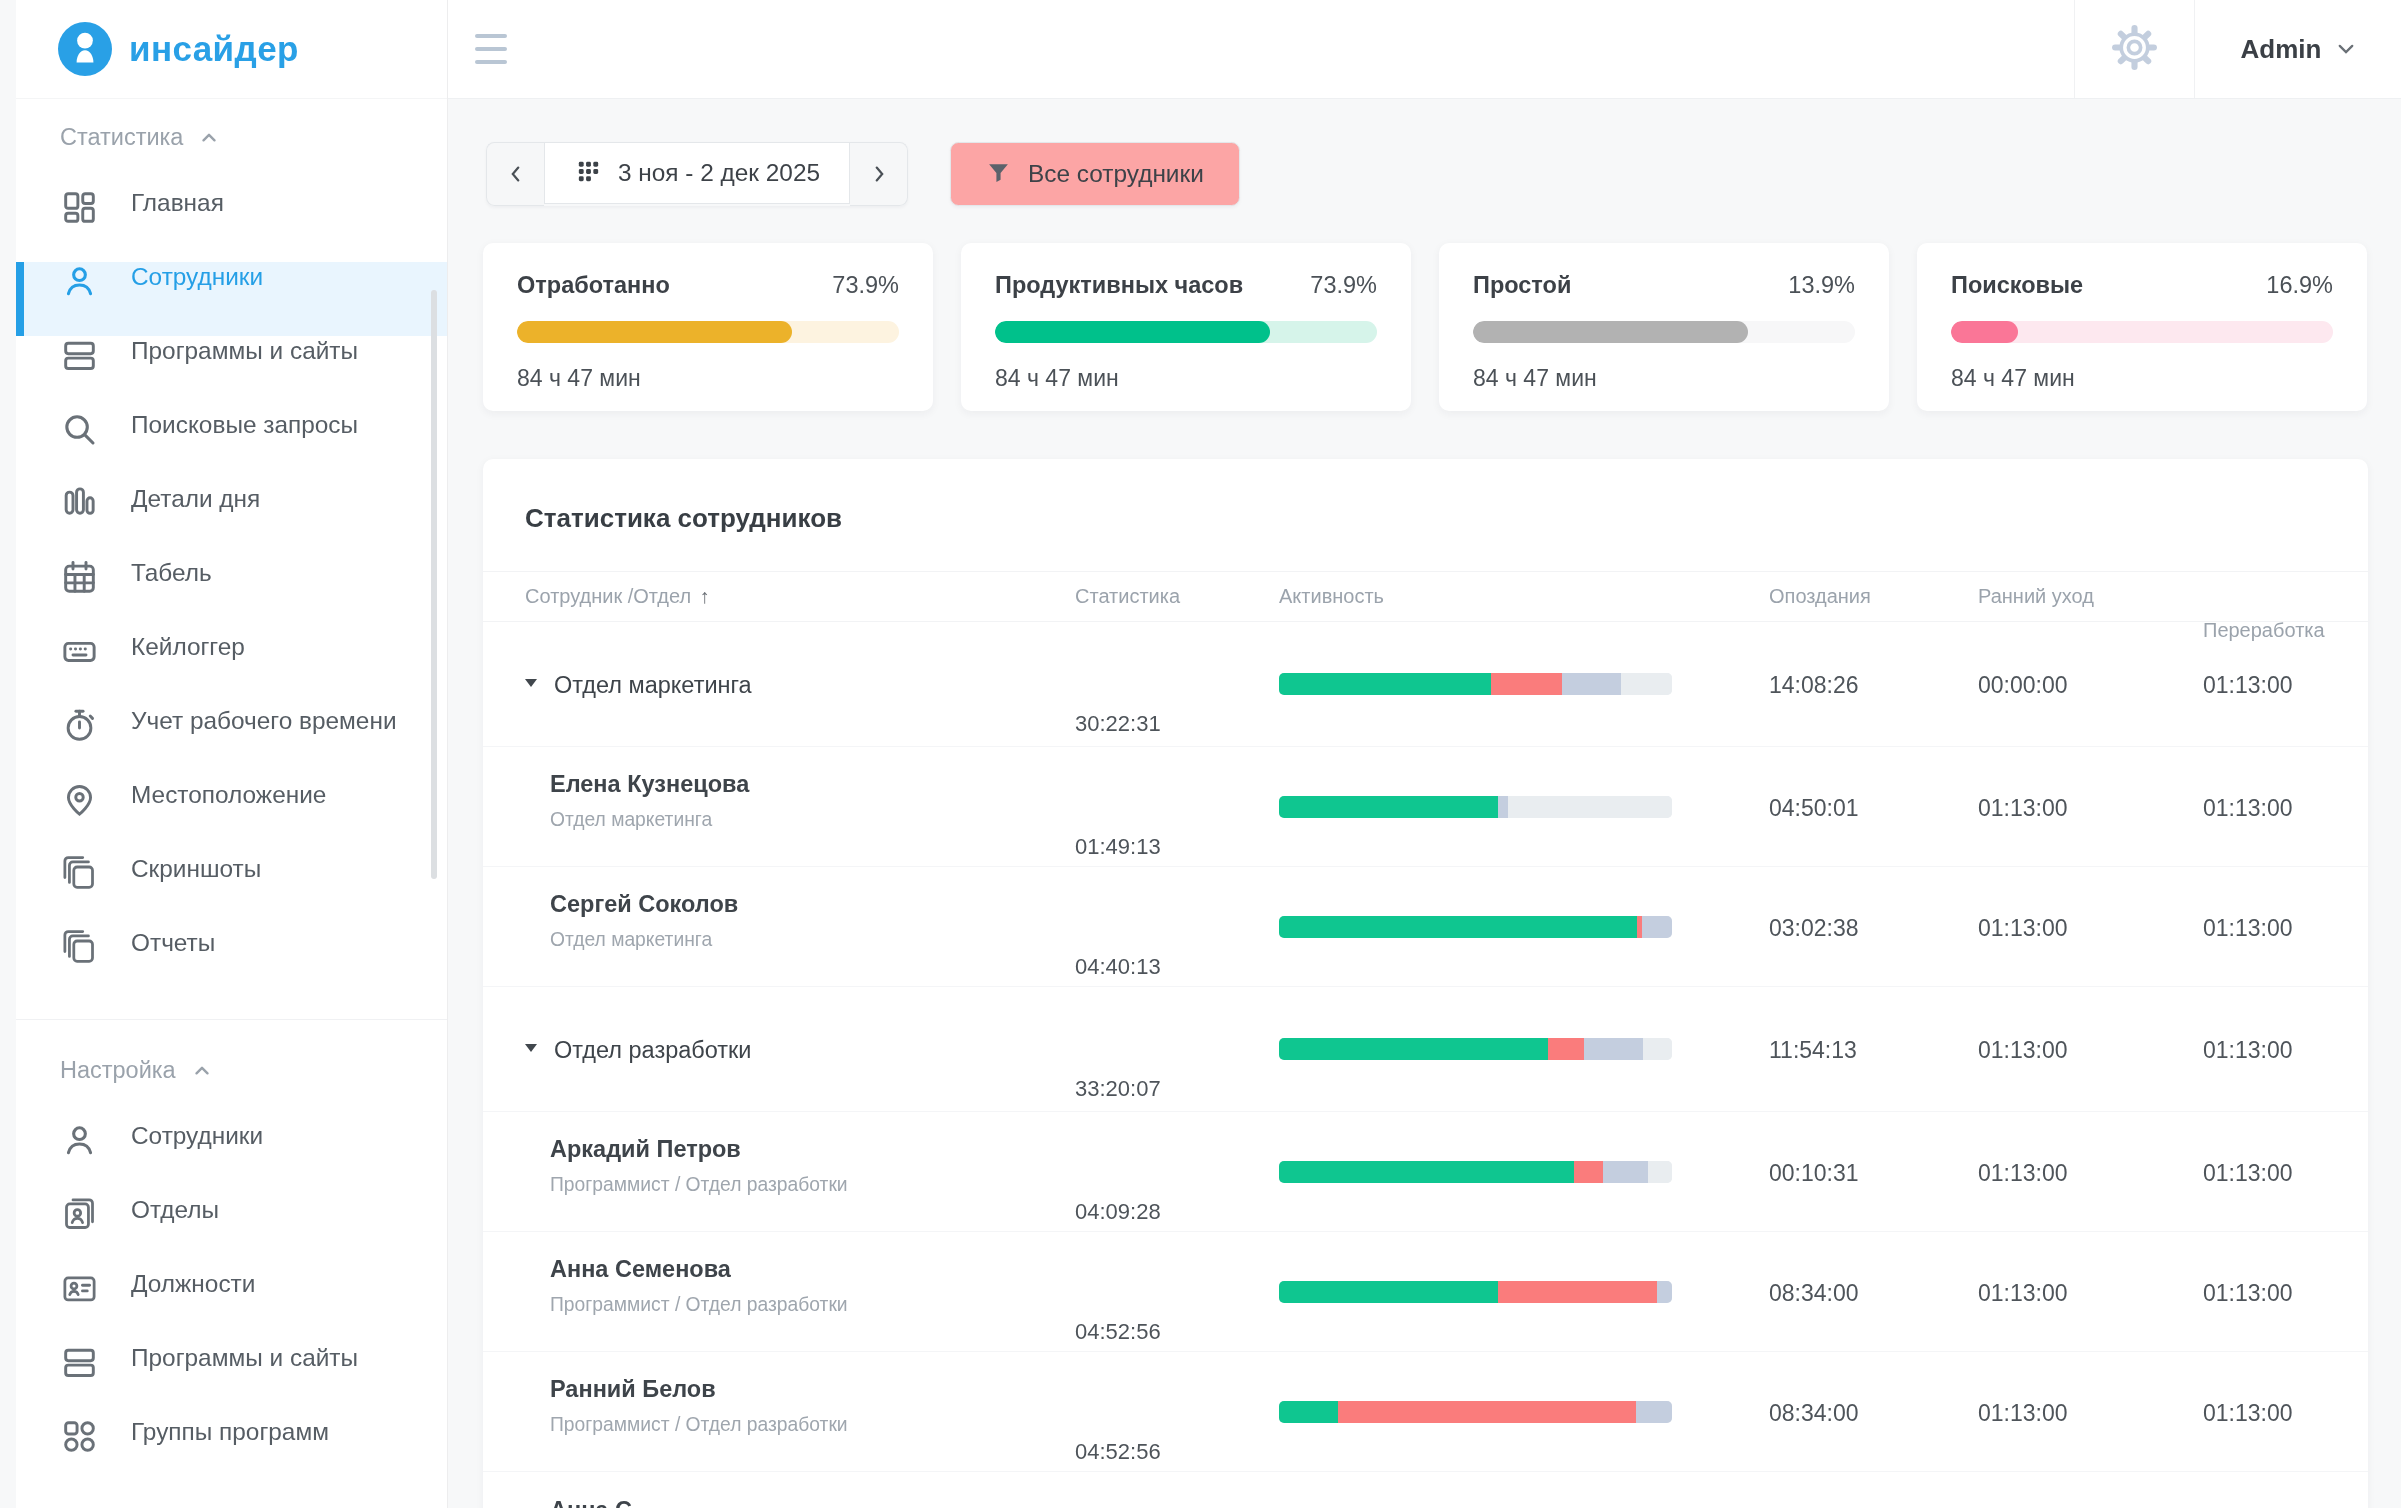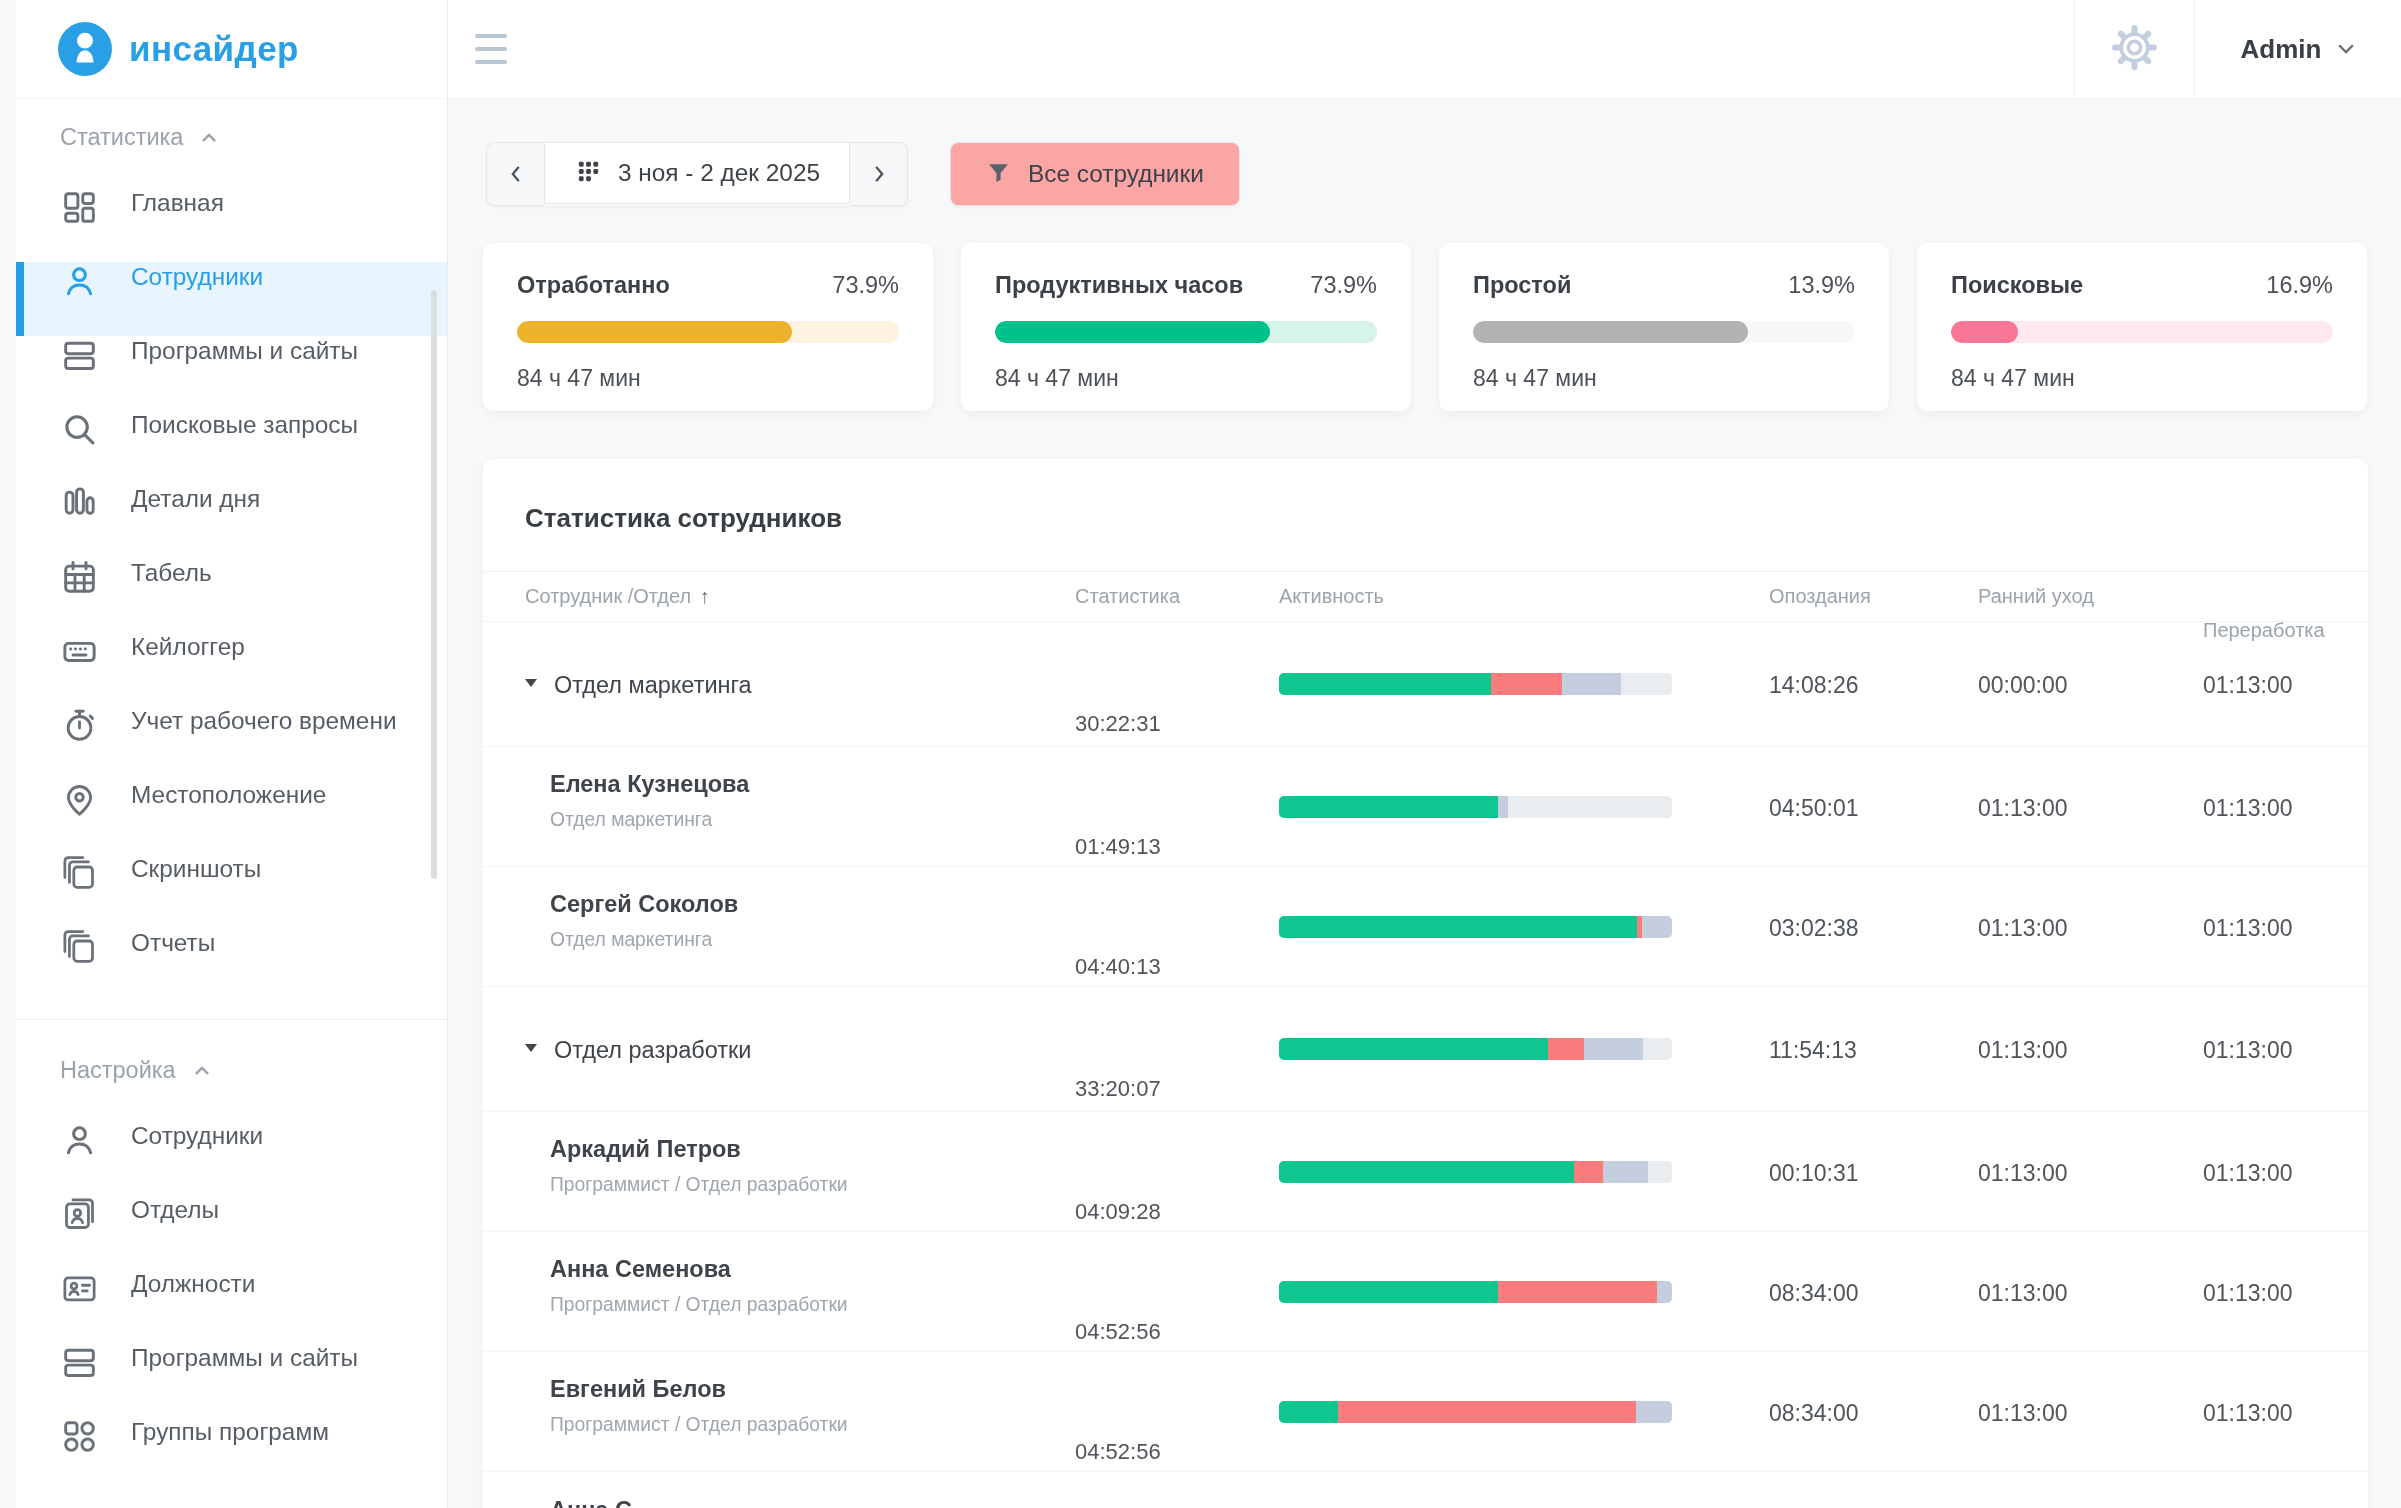--- a/index.html
+++ b/index.html
@@ -510,21 +510,21 @@
             <span class="cell c-bar">
               <span style="width: 55.6%; background: rgb(15, 198, 144);"></span>
               <span style="width: 40.7%; background: rgb(250, 124, 124);"></span>
               <span style="width: 3.7%; background: rgb(196, 206, 223);"></span>
             </span>
             <span class="cell c-time c-late">08:34:00</span>
             <span class="cell c-time c-early">01:13:00</span>
             <span class="cell c-time c-over">01:13:00</span>
           </div>
           <div class="t-row employee">
-            <span class="cell c-name">Евгений Белов</span>
+            <span class="cell c-name">Ранний Белов</span>
             <span class="cell c-sub">Программист / Отдел разработки</span>
             <span class="cell c-stat">04:52:56</span>
             <span class="cell c-bar">
               <span style="width: 14.9%; background: rgb(15, 198, 144);"></span>
               <span style="width: 76%; background: rgb(250, 124, 124);"></span>
               <span style="width: 9.1%; background: rgb(196, 206, 223);"></span>
             </span>
             <span class="cell c-time c-late">08:34:00</span>
             <span class="cell c-time c-early">01:13:00</span>
             <span class="cell c-time c-over">01:13:00</span>

